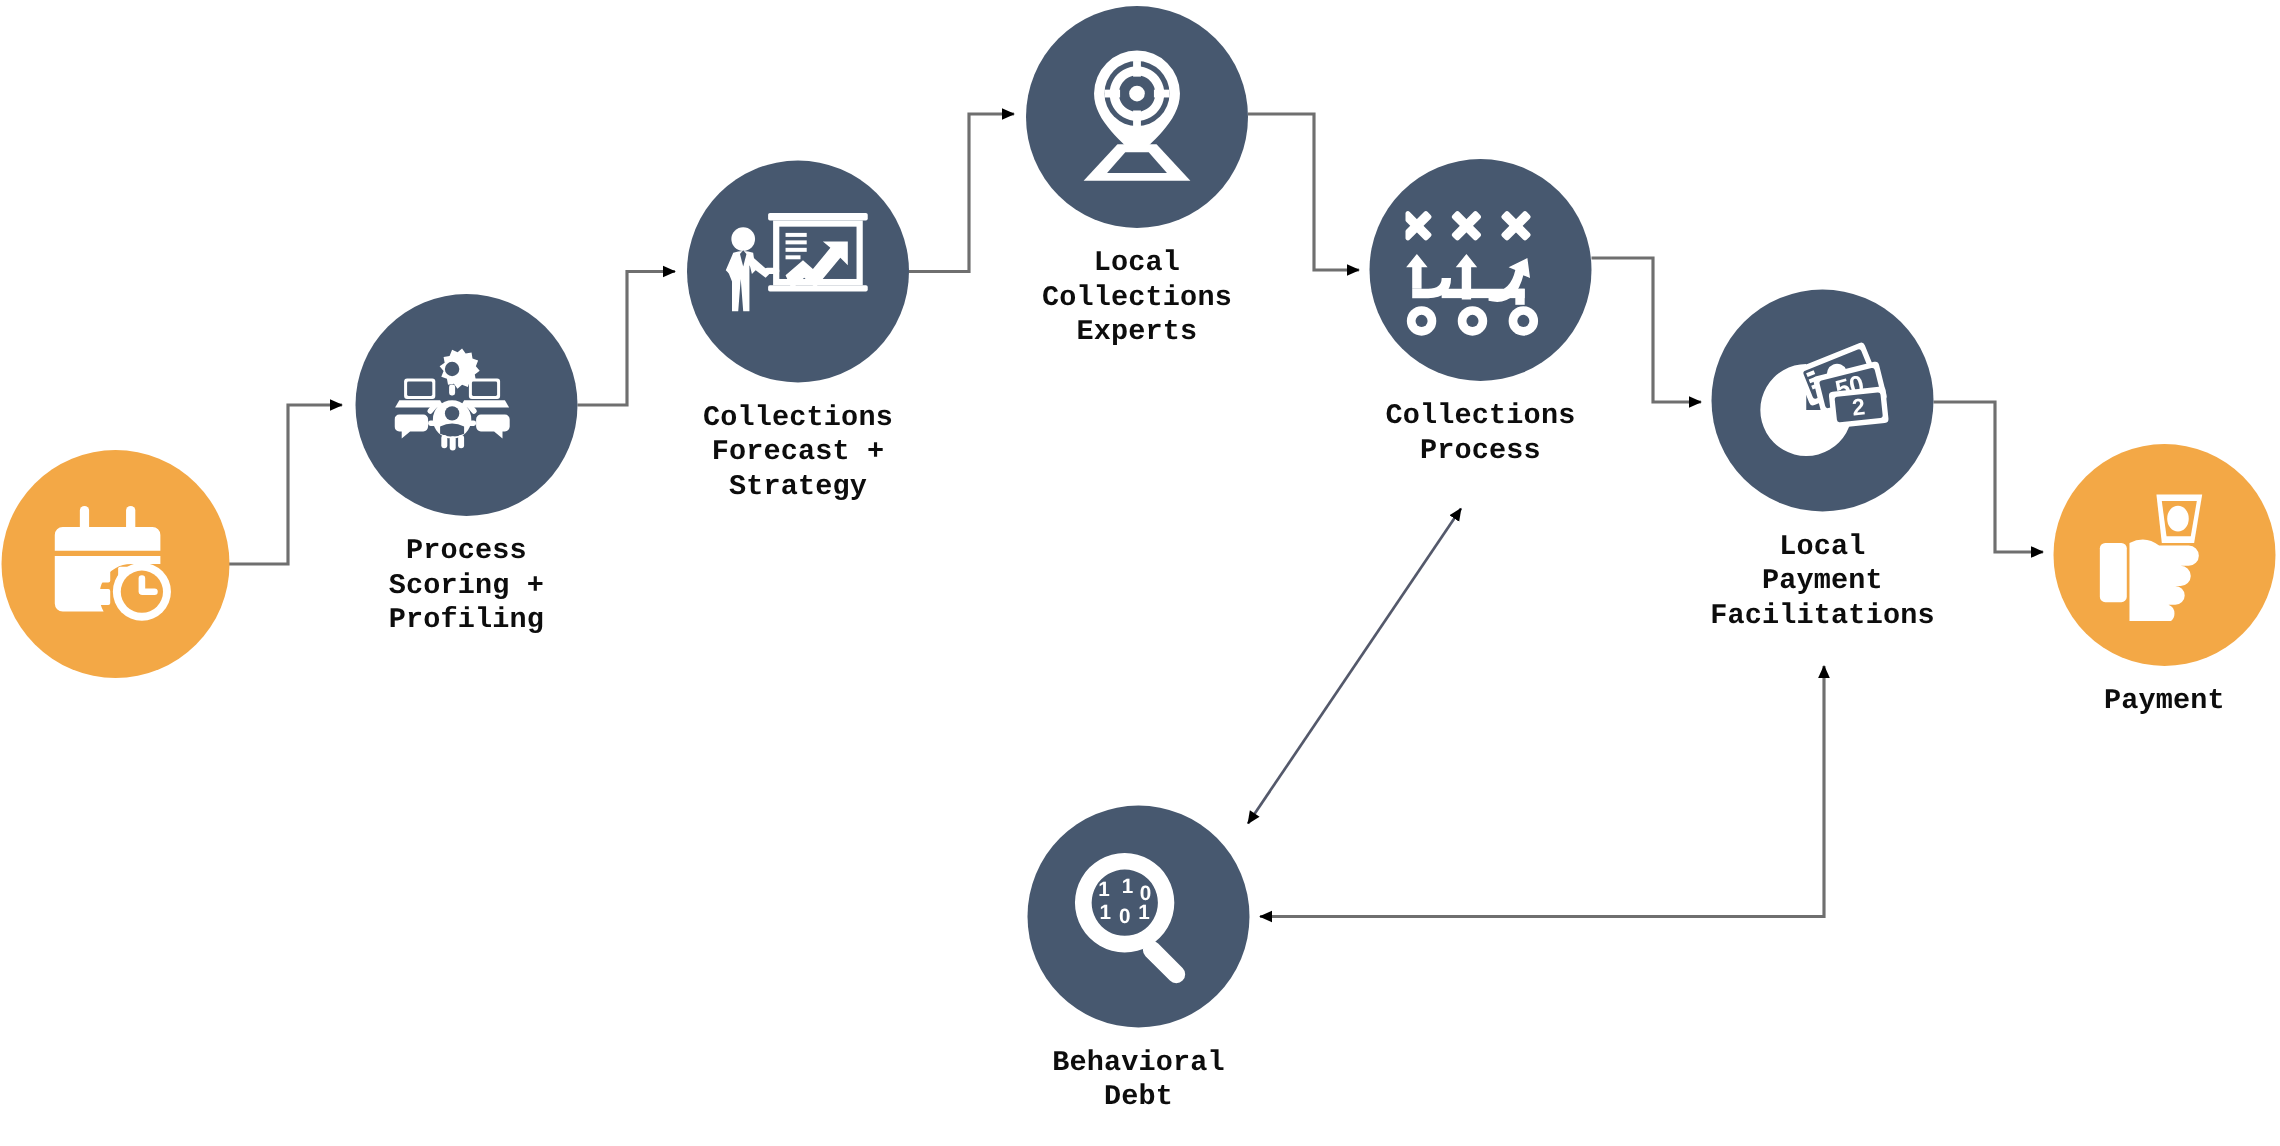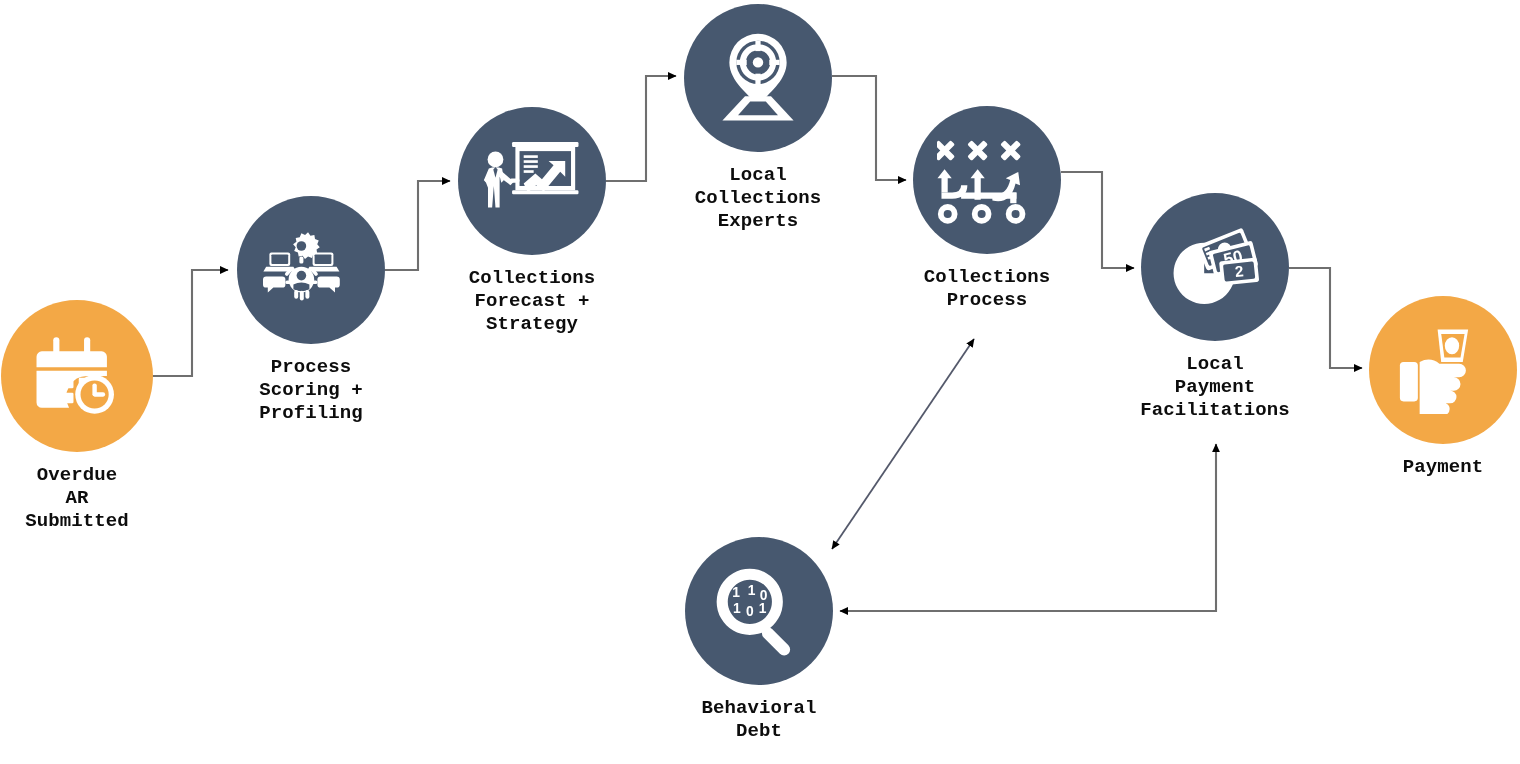--- a/index.html
+++ b/index.html
@@ -115,23 +115,20 @@
             <circle cx="70" cy="71" r="22"></circle>
           </g>
           <circle cx="70" cy="71" r="16" fill="#f3a846"></circle>
           <g fill="#ffffff">
             <rect x="67.5" y="58.5" width="5" height="14.5" rx="2.4"></rect>
             <rect x="68" y="68.5" width="14" height="5" rx="2.4"></rect>
           </g>
         </svg>
       </span>
     </div>
-    <div class="node-label">Overdue
-AR
-Submitted</div>
   </div>
 
   <div class="node" style="left:237px; top:196px; width:148px;">
     <div class="disc" style="width:148px; height:148px; background:#47586f;">
       <span>
         <svg width="96" height="82" viewBox="0 0 120 100" aria-hidden="true">
           <g fill="#ffffff">
 
             <path d="M60 4 l4.6 2.1 3.7-3.2 3 4.2 4.9-.9 .8 5 4.7 1.8-1.9 4.7 3.2 3.8-4.1 3 .9 4.9-5 .9-1.7 4.7-4.8-1.8-3.8 3.2-3-4.1-4.9.8-.9-5-4.7-1.7 1.9-4.8-3.3-3.8 4.2-3-.9-4.9 5-.8z" transform="translate(-12,0) scale(1.0)"></path>
             <circle cx="48" cy="20" r="6" fill="#47586f"></circle>

